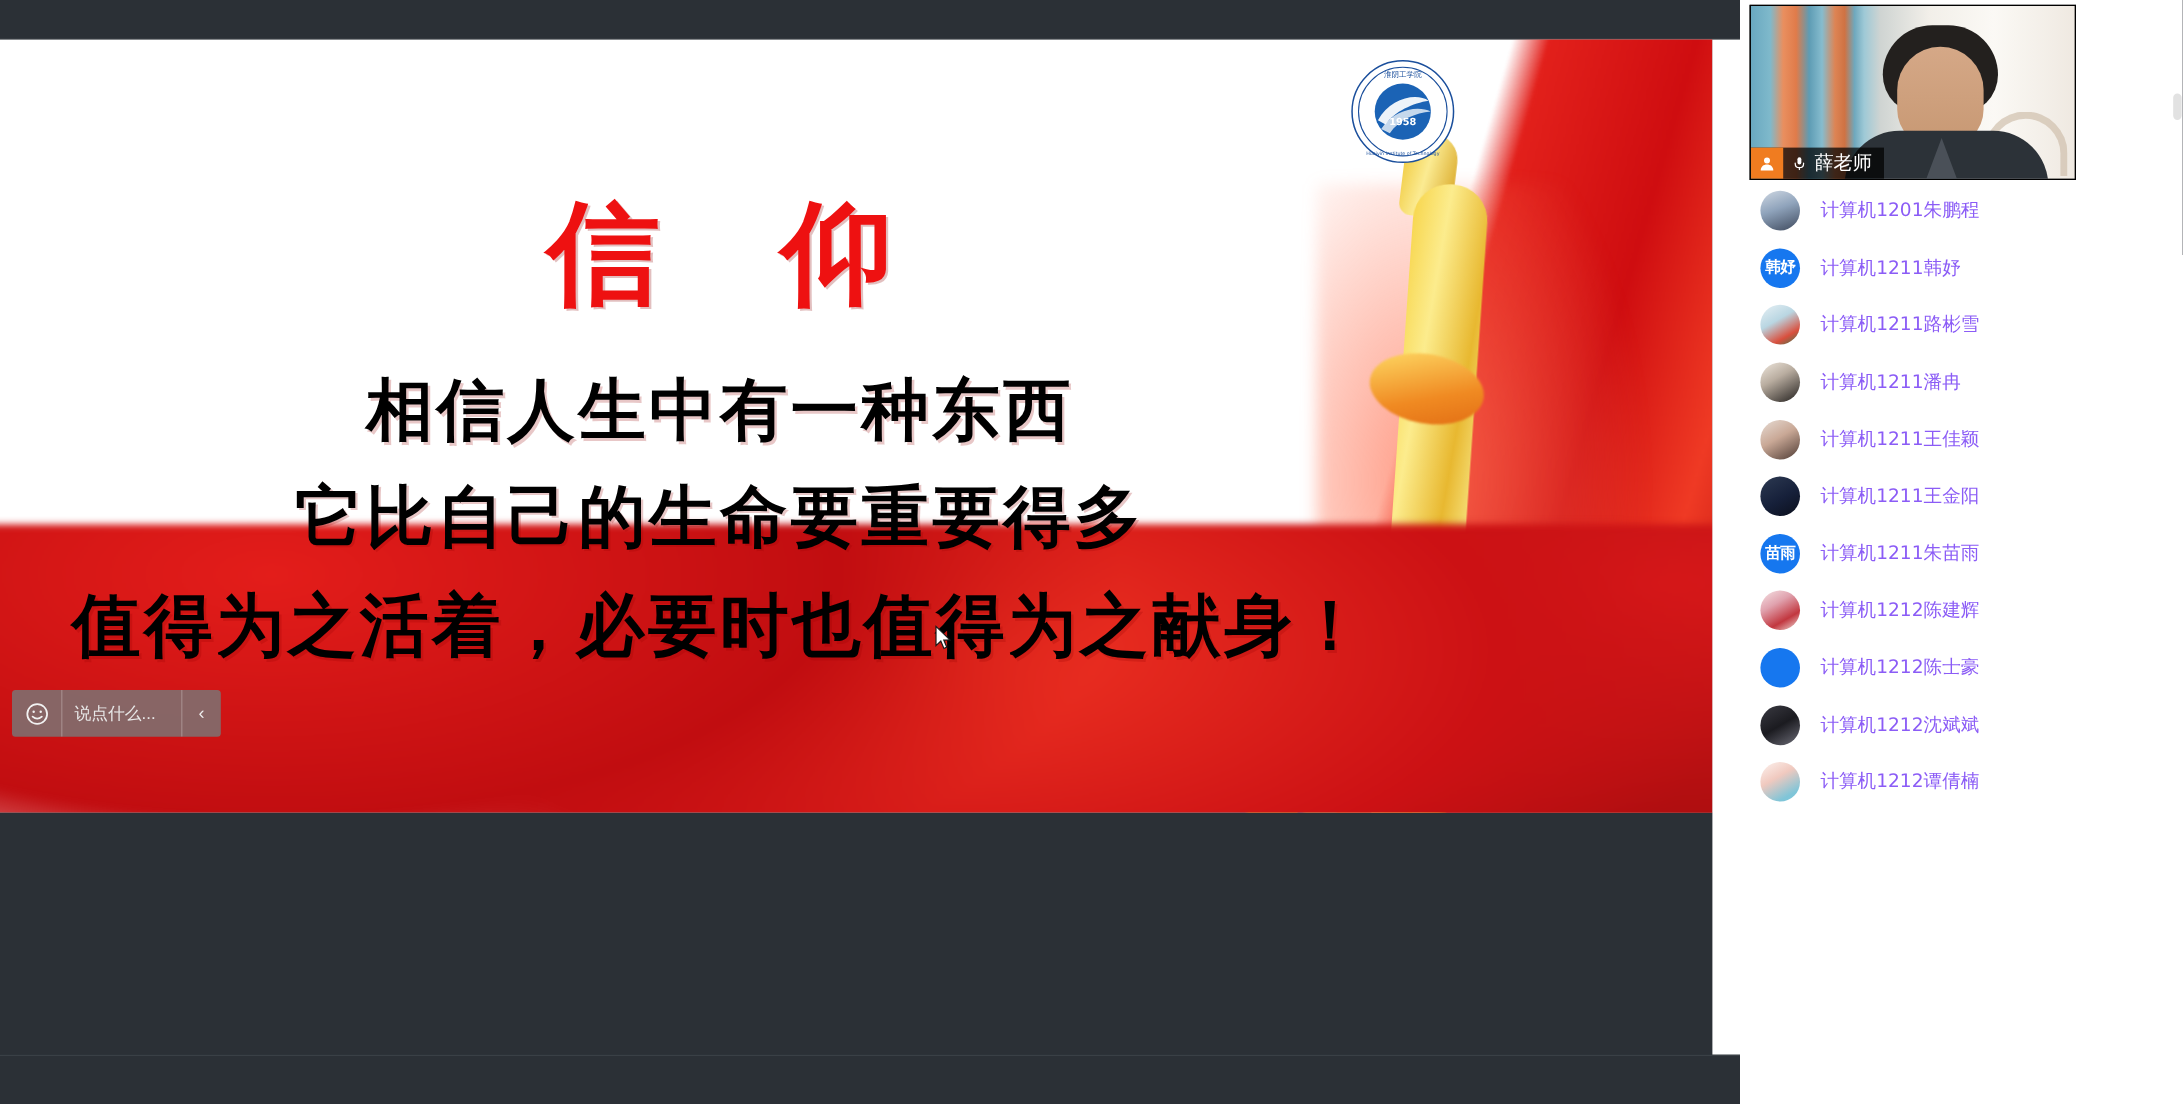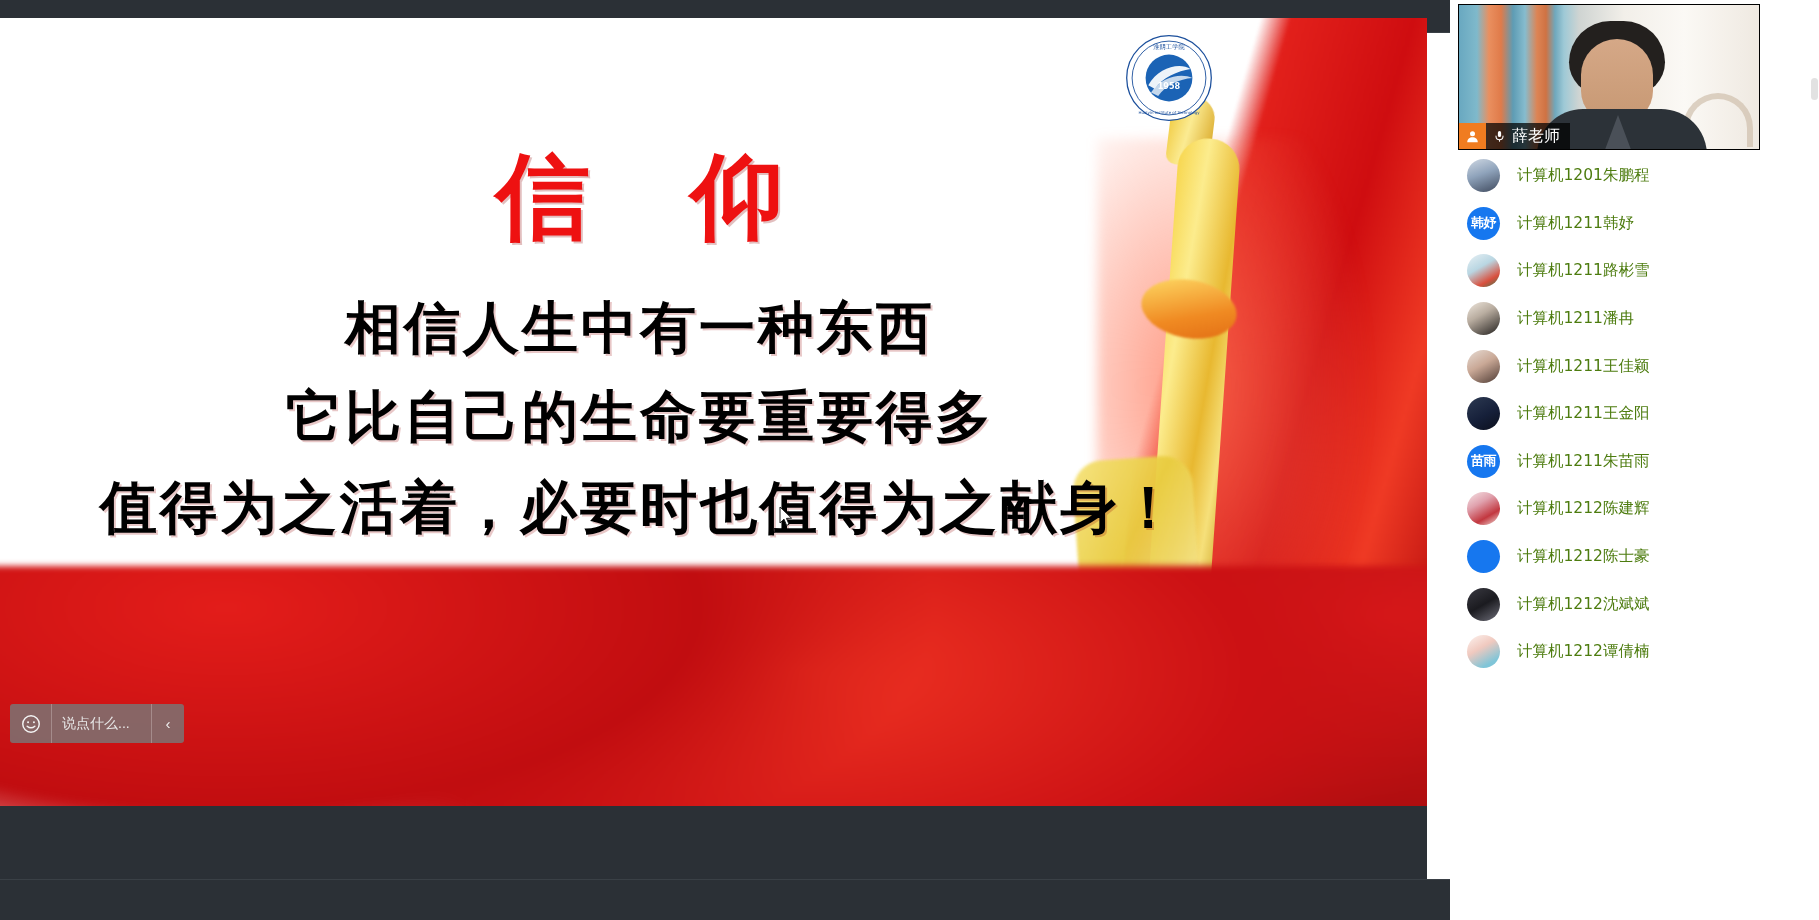--- a/index.html
+++ b/index.html
@@ -29,22 +29,22 @@
     border-bottom: 1px solid #3a4046;
   }
   #stage-bottombar {
     position: absolute; left: 0; bottom: 0;
     width: 1450px; height: 41px;
     background: #2b3036;
     border-top: 1px solid #3a4046;
   }
   #slide {
     position: absolute;
-    left: 0; top: 18px;
-    width: 1427px; height: 788px;
+    left: 0; top: 33px;
+    width: 1427px; height: 644px;
     background: #ffffff;
     overflow: hidden;
   }
   
   #stage-rightgutter {
     position: absolute;
     left: 1427px; top: 33px;
     width: 23px; height: 846px;
     background: #ffffff;
   }
@@ -148,21 +148,20 @@
   #slide-text {
     position: absolute;
     left: 0; top: 0;
     width: 1200px; height: 846px;
     display: flex;
     flex-direction: column;
     align-items: center;
     justify-content: flex-start;
     padding-top: 130px;
     pointer-events: none;
-    margin-left: 40px;
   }
   #slide-title {
     color: #ee1111;
     font-weight: 700;
     font-size: 94px;
     letter-spacing: 34px;
     text-indent: 34px;
     line-height: 1.05;
     text-shadow: 2px 2px 0 rgba(140,0,0,.25);
     font-family: "DejaVu Sans", "Liberation Sans", sans-serif;
@@ -229,21 +228,21 @@
   #panel {
     position: absolute;
     right: 0; top: 0;
     width: 369px; height: 920px;
     background: #ffffff;
     overflow: hidden;
   }
   #video-tile {
     position: absolute;
     left: 8px; top: 4px;
-    width: 302px; height: 146px;
+    width: 272px; height: 146px;
     background: #0d0f11;
     border: 1px solid #000;
     overflow: hidden;
   }
   .vid-bg {
     position: absolute; inset: 0;
     background:
       linear-gradient(90deg,
         #69a8c0 0%, #7fb9cb 6%,
         #e98f5f 10%, #e07b4a 14%,
@@ -338,21 +337,21 @@
     color: #fff;
     font-size: 13px;
     font-weight: 600;
     overflow: hidden;
     font-family: "DejaVu Sans", "Liberation Sans", sans-serif;
     letter-spacing: -.5px;
   }
   .p-name {
     margin-left: 17px;
     font-size: 15.5px;
-    color: #4d7c0f;
+    color: #8b5cf6;
     white-space: nowrap;
     font-family: "DejaVu Sans", "Liberation Sans", sans-serif;
   }
   
   .av-photo-a { background: linear-gradient(160deg,#cfd8e3 0%,#8fa3bb 45%,#3f4a5e 100%); }
   .av-photo-b { background: linear-gradient(150deg,#5b5b5b 0%,#2a2a2a 55%,#c9b06a 100%); }
   .av-photo-c { background: linear-gradient(150deg,#e8f1f5 0%,#b9d6e2 40%,#d94f3d 75%,#2f7d4f 100%); }
   .av-photo-d { background: linear-gradient(150deg,#efe7dd 0%,#b9ada0 40%,#221f1d 100%); }
   .av-photo-e { background: linear-gradient(150deg,#e7dcd4 0%,#c9a896 45%,#4d3a33 100%); }
   .av-photo-f { background: linear-gradient(150deg,#2d3a52 0%,#16203a 55%,#0b0f1c 100%); }

